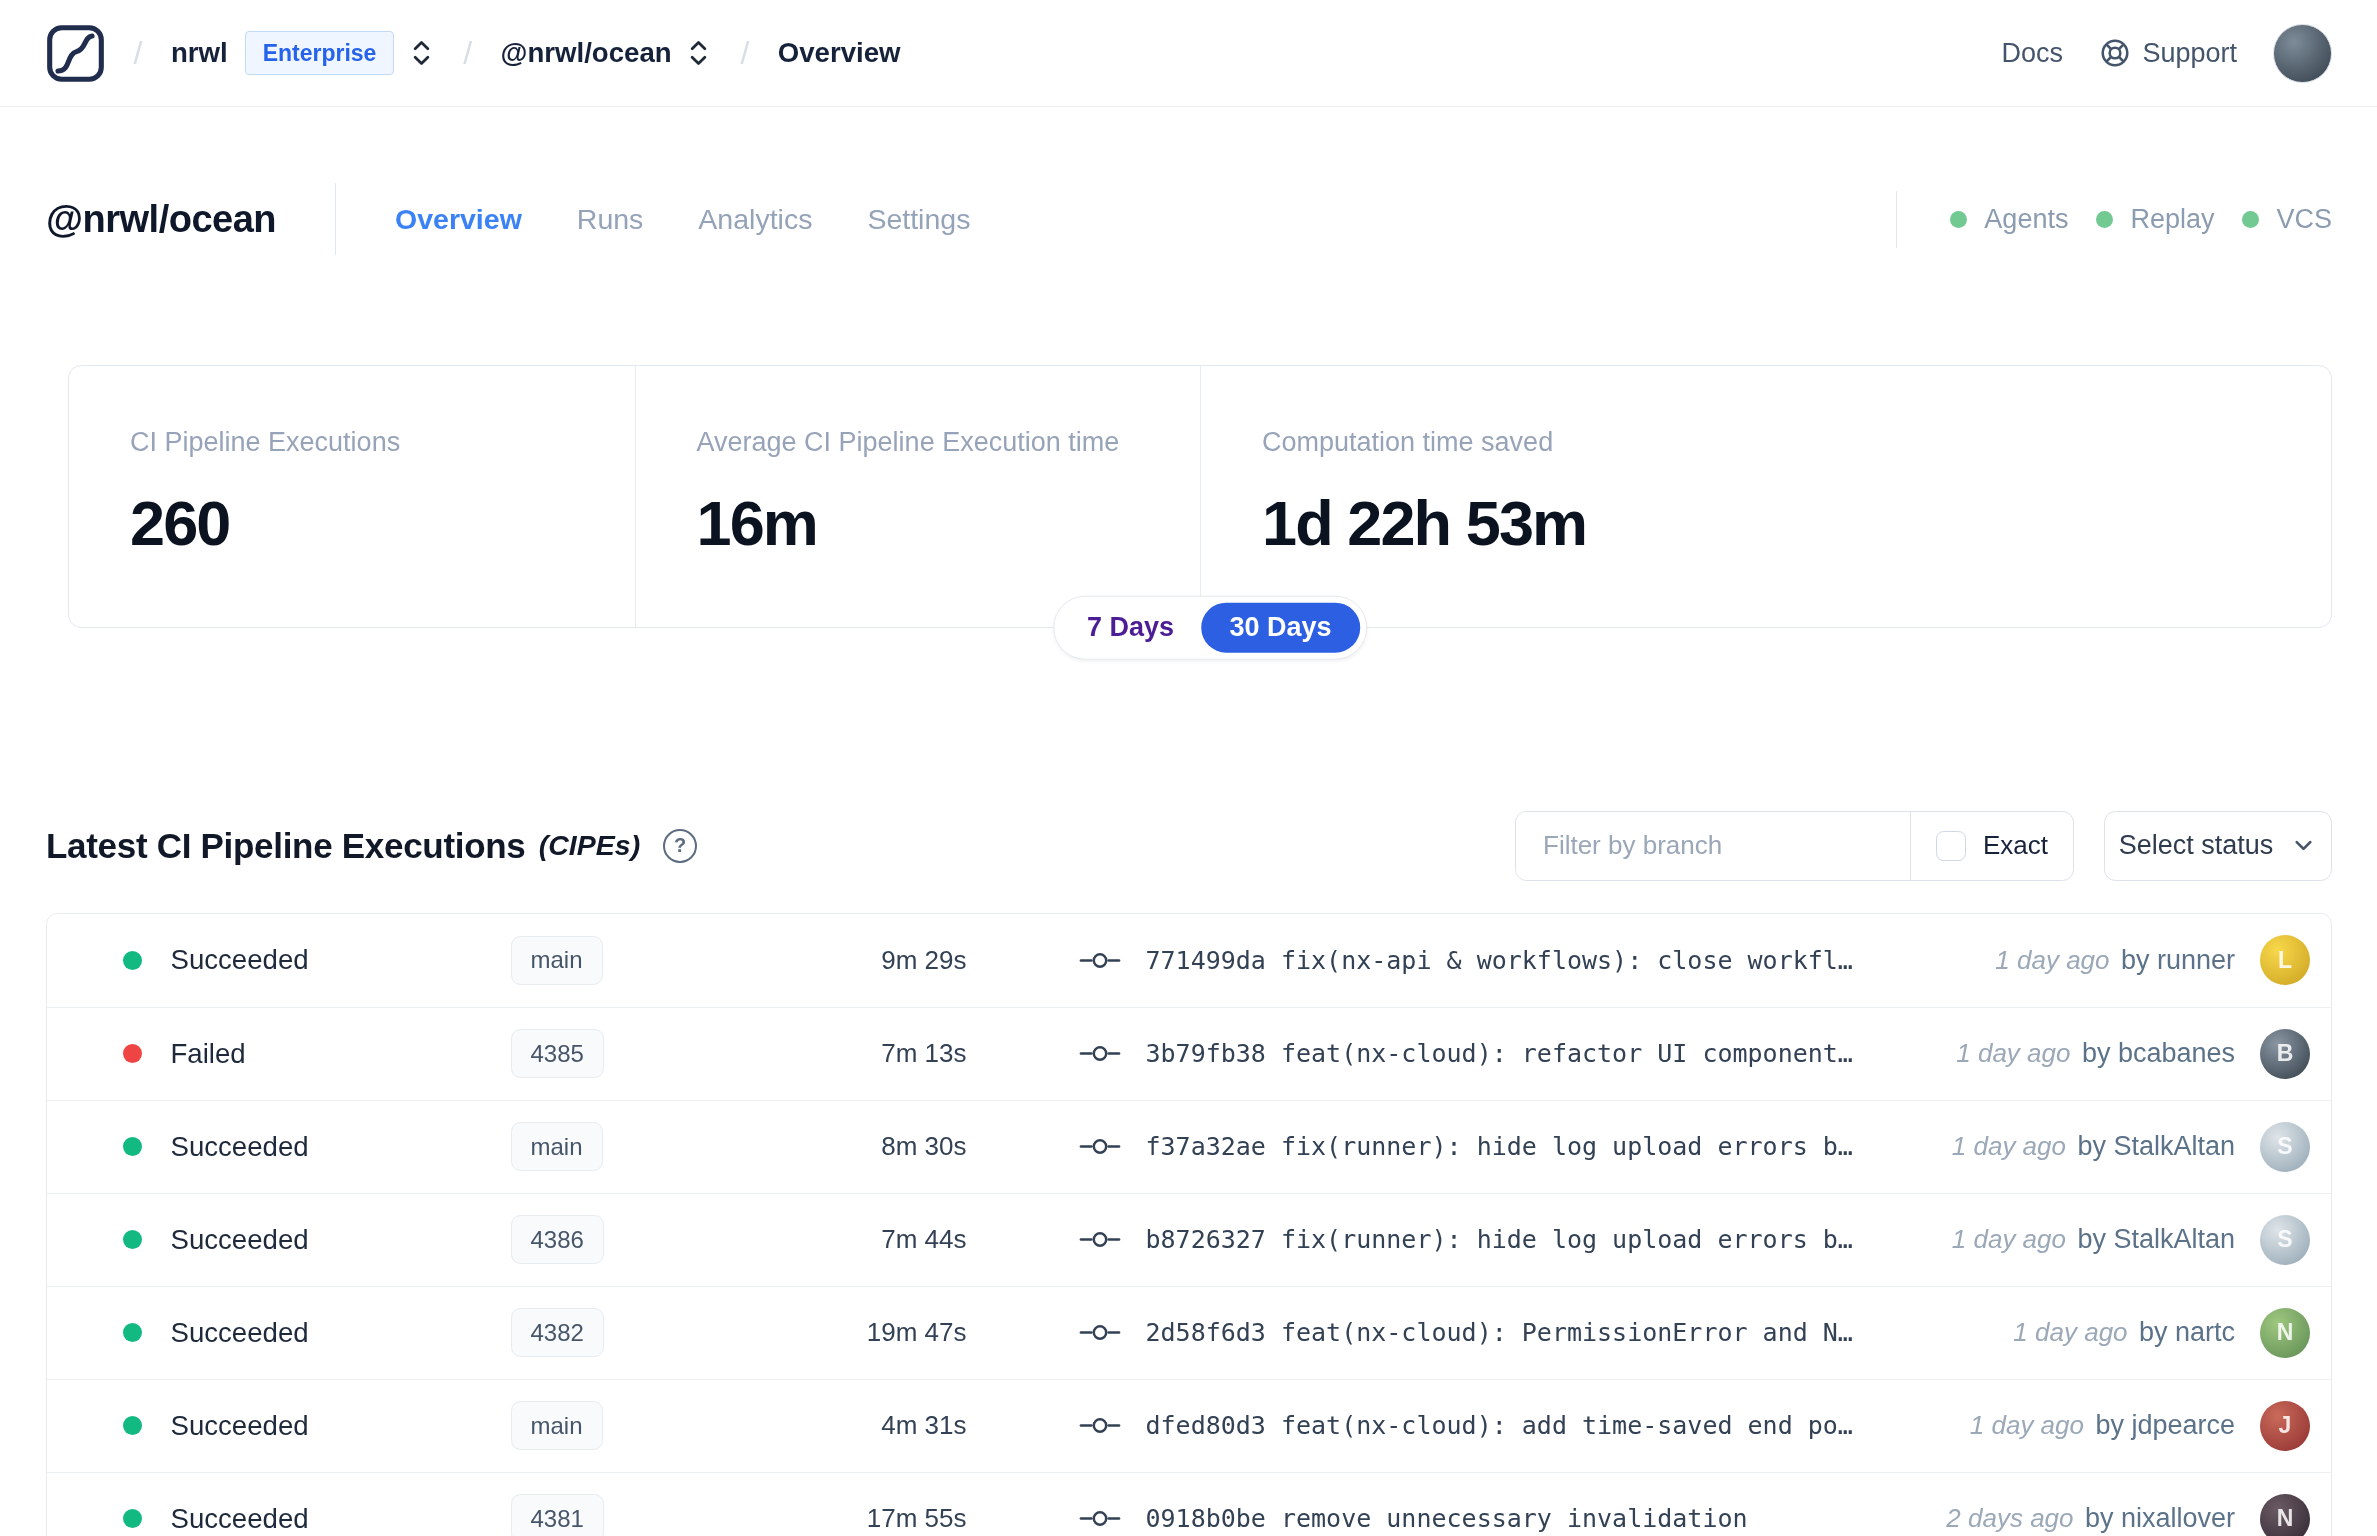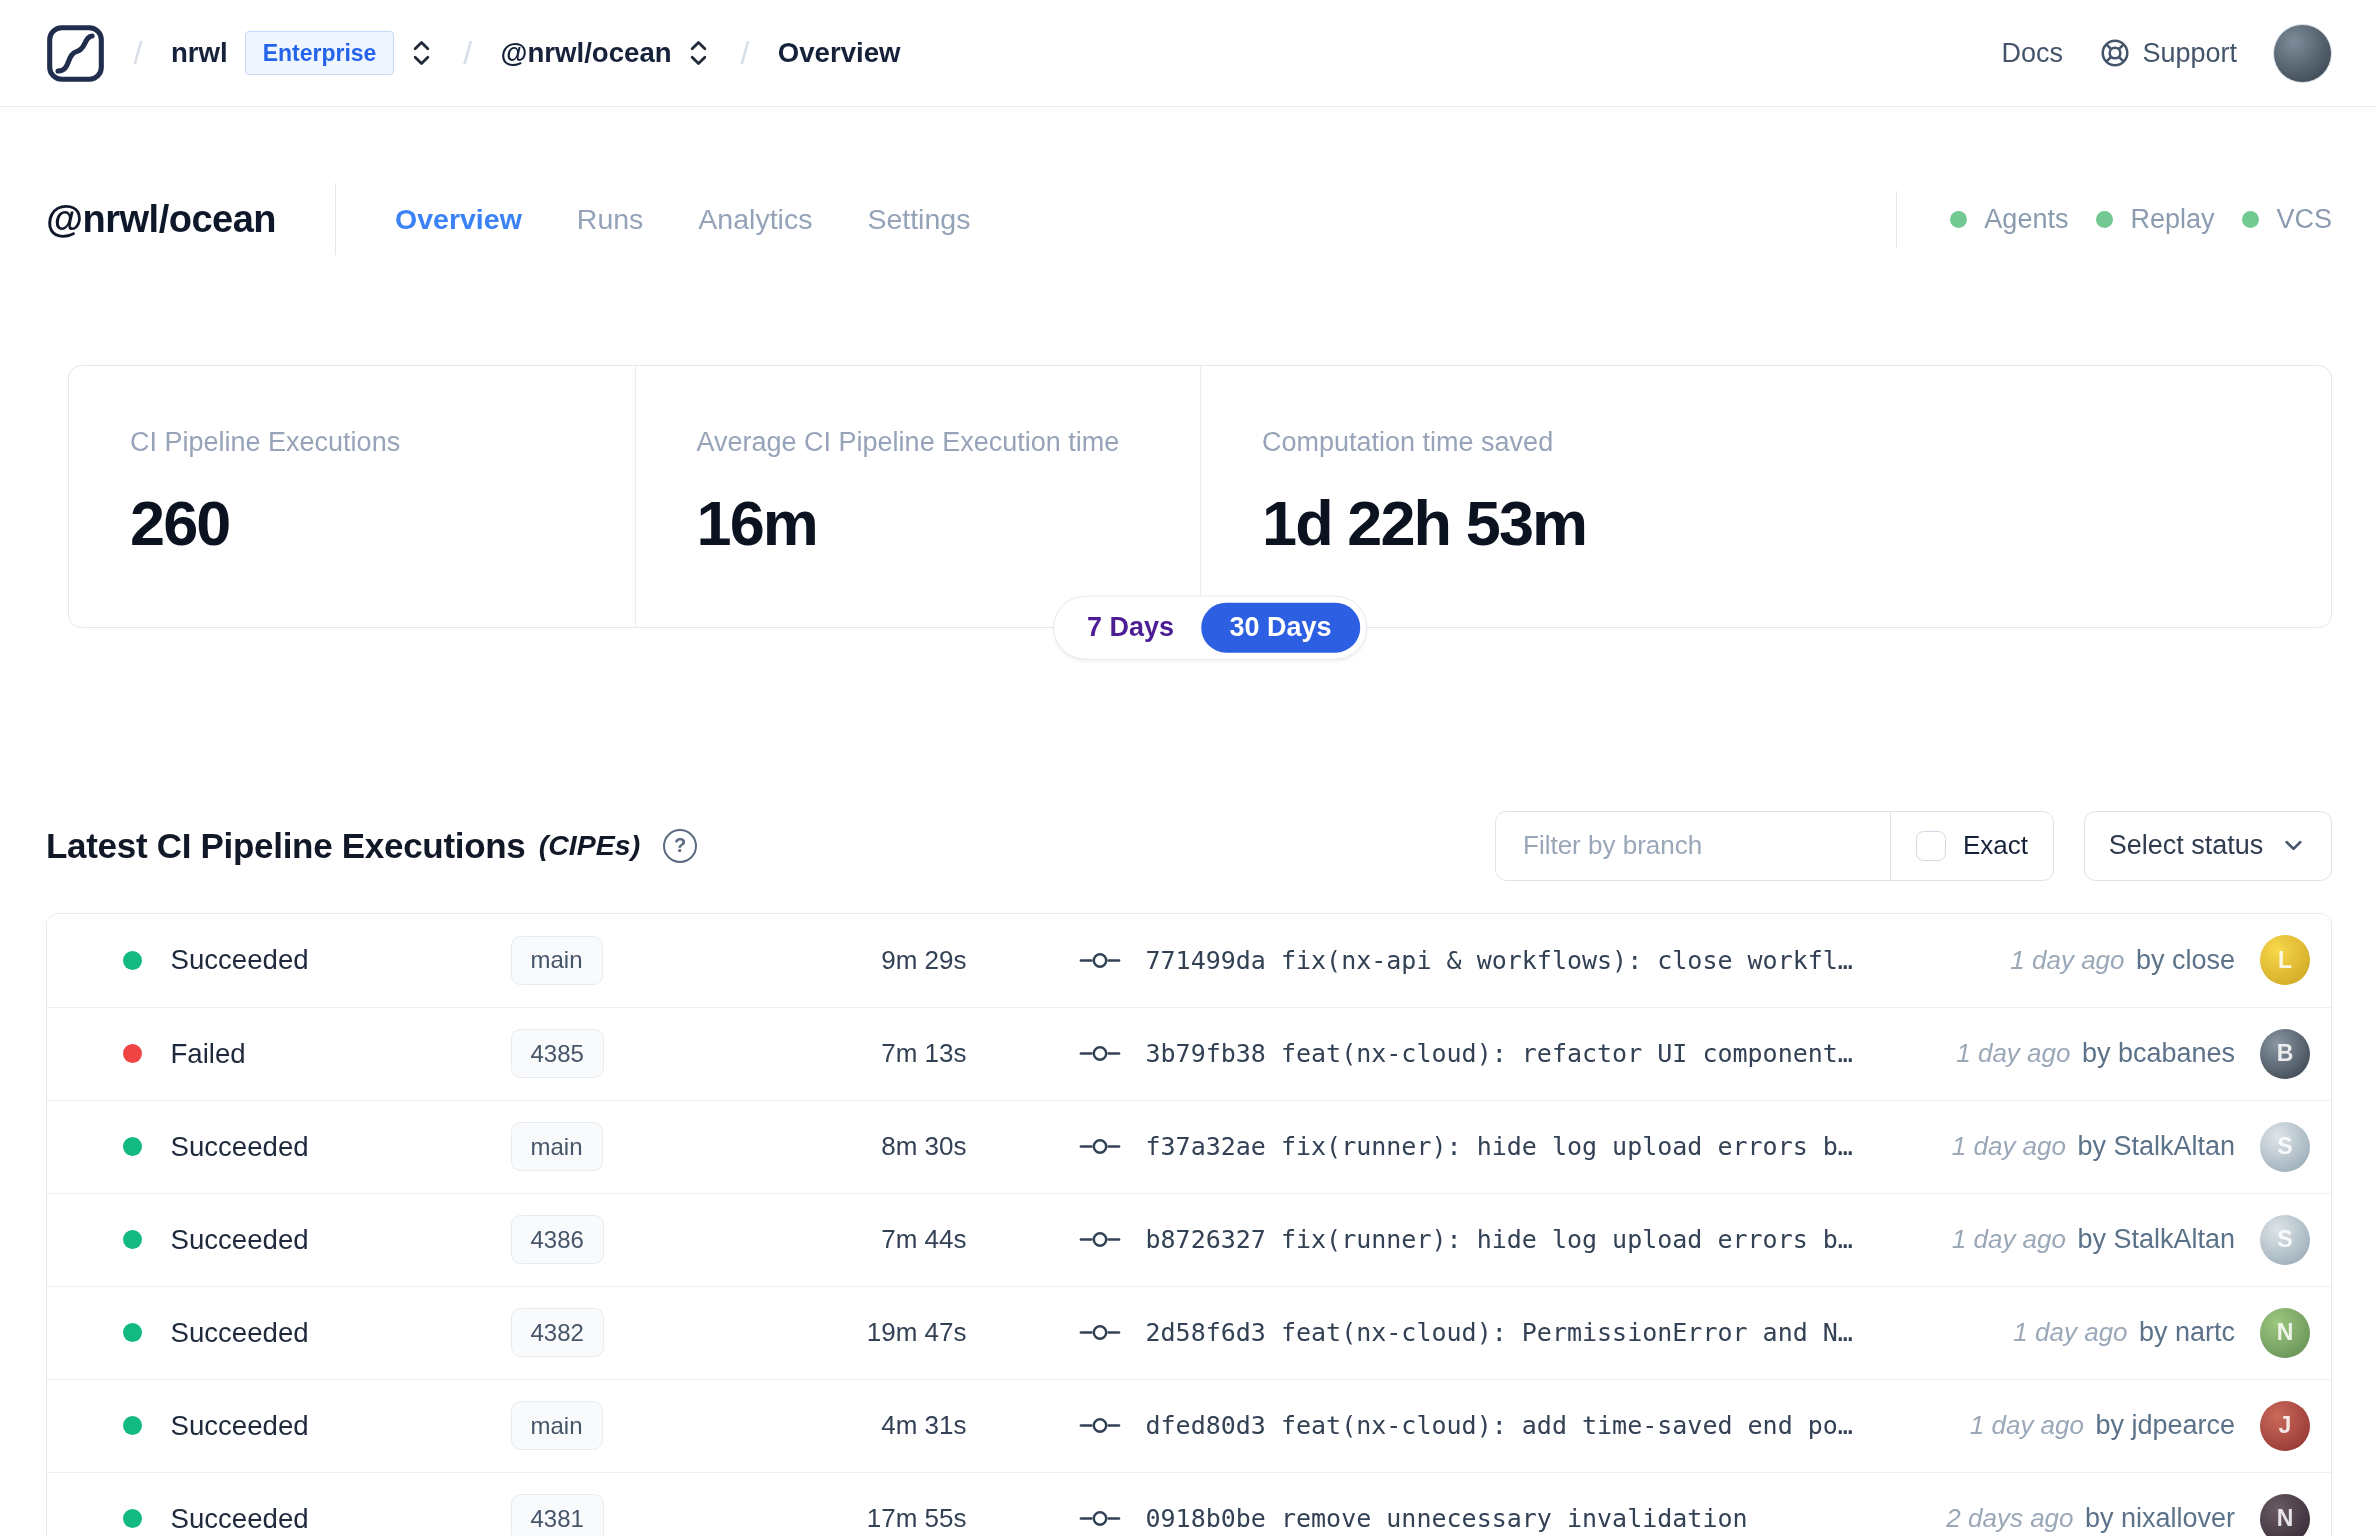--- a/index.html
+++ b/index.html
@@ -66,21 +66,21 @@
   .input-group { display:flex; align-items:stretch; width:559px; background:#fff;
     border:1px solid #dbe2ea; border-radius:11.4px; overflow:hidden; }
   .branch-input { flex:1; border:none; outline:none; padding:0 27px; font-size:26px;
     font-family:inherit; color:#16213a; min-width:0; }
   .branch-input::placeholder { color:#9aa7b8; }
   .exact-wrap { display:flex; align-items:center; gap:17px; padding:0 25px;
     border-left:1px solid #dbe2ea; }
   .checkbox { width:30px; height:30px; border:1.9px solid #cfd8e3; border-radius:7.6px;
     background:#fff; cursor:pointer; flex-shrink:0; }
   .exact-label { font-size:26px; color:#16213a; }
-  .select-btn { width:248px; border:1px solid #dbe2ea; border-radius:11.4px; background:#fff;
+  .select-btn { width:228px; border:1px solid #dbe2ea; border-radius:11.4px; background:#fff;
     display:flex; align-items:center; justify-content:center; gap:17px;
     font-size:27px; font-weight:500; color:#2f3b4e; cursor:pointer; }
 
   
   .table { margin:32px 46px 0; border:1px solid #e5eaf0; border-radius:11.4px 11.4px 0 0;
     overflow:hidden; background:#fff; }
   .row { height:93px; display:flex; align-items:center; padding:0 21px 0 76px;
     background:#fff; border-top:1px solid #edf1f5; cursor:pointer; }
   .row:first-child { border-top:none; }
   .dot { width:19px; height:19px; border-radius:50%; flex-shrink:0; }
@@ -224,21 +224,21 @@
     <span class="commit">
       <svg width="42" height="25" viewBox="0 0 44 26" fill="none" stroke="#334155" stroke-width="2.6" stroke-linecap="round">
         <line x1="2" y1="13" x2="13" y2="13"></line>
         <circle cx="22" cy="13" r="6.5"></circle>
         <line x1="31" y1="13" x2="42" y2="13"></line>
       </svg>
       <span class="commit-text">771499da fix(nx-api &amp; workflows): close workfl…</span>
     </span>
     <span class="meta">
       <span class="time">1 day ago</span>
-      <span class="author">by close</span>
+      <span class="author">by runner</span>
     </span>
     <span class="avatar" style="background: radial-gradient(circle at 35% 30%, rgb(248, 216, 75), rgb(202, 161, 31));">L</span>
   </div>
 
   <div class="row">
     <span class="dot" style="background: rgb(238, 68, 68);"></span>
     <span class="status">Failed</span>
     <span class="branch-col">
       <span class="chip">4385</span>
     </span>

